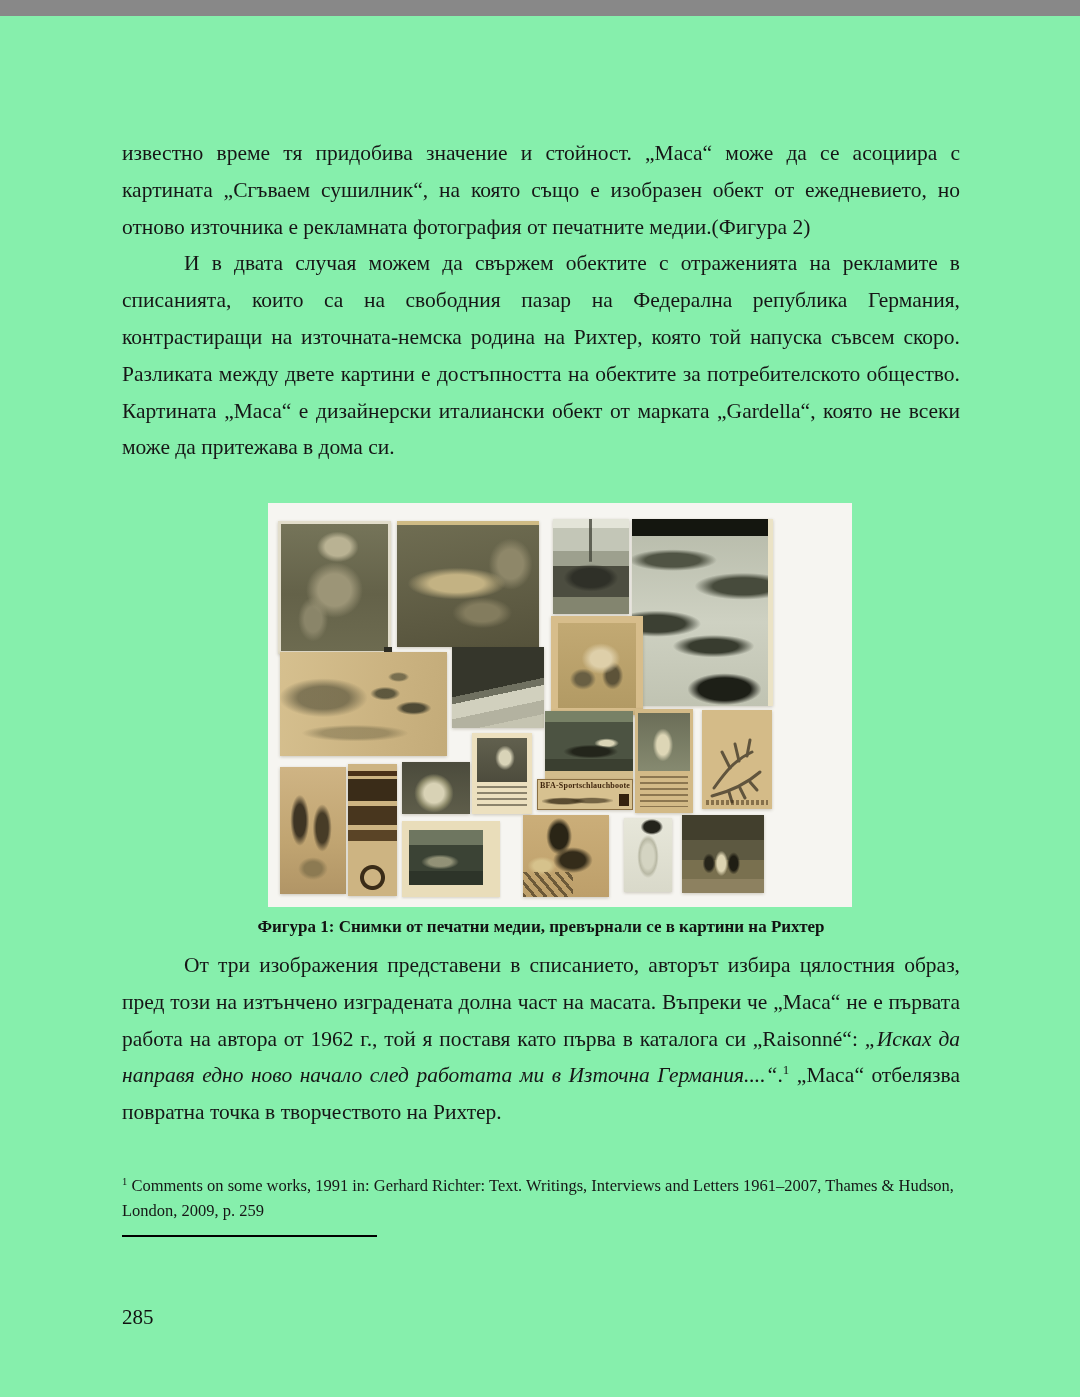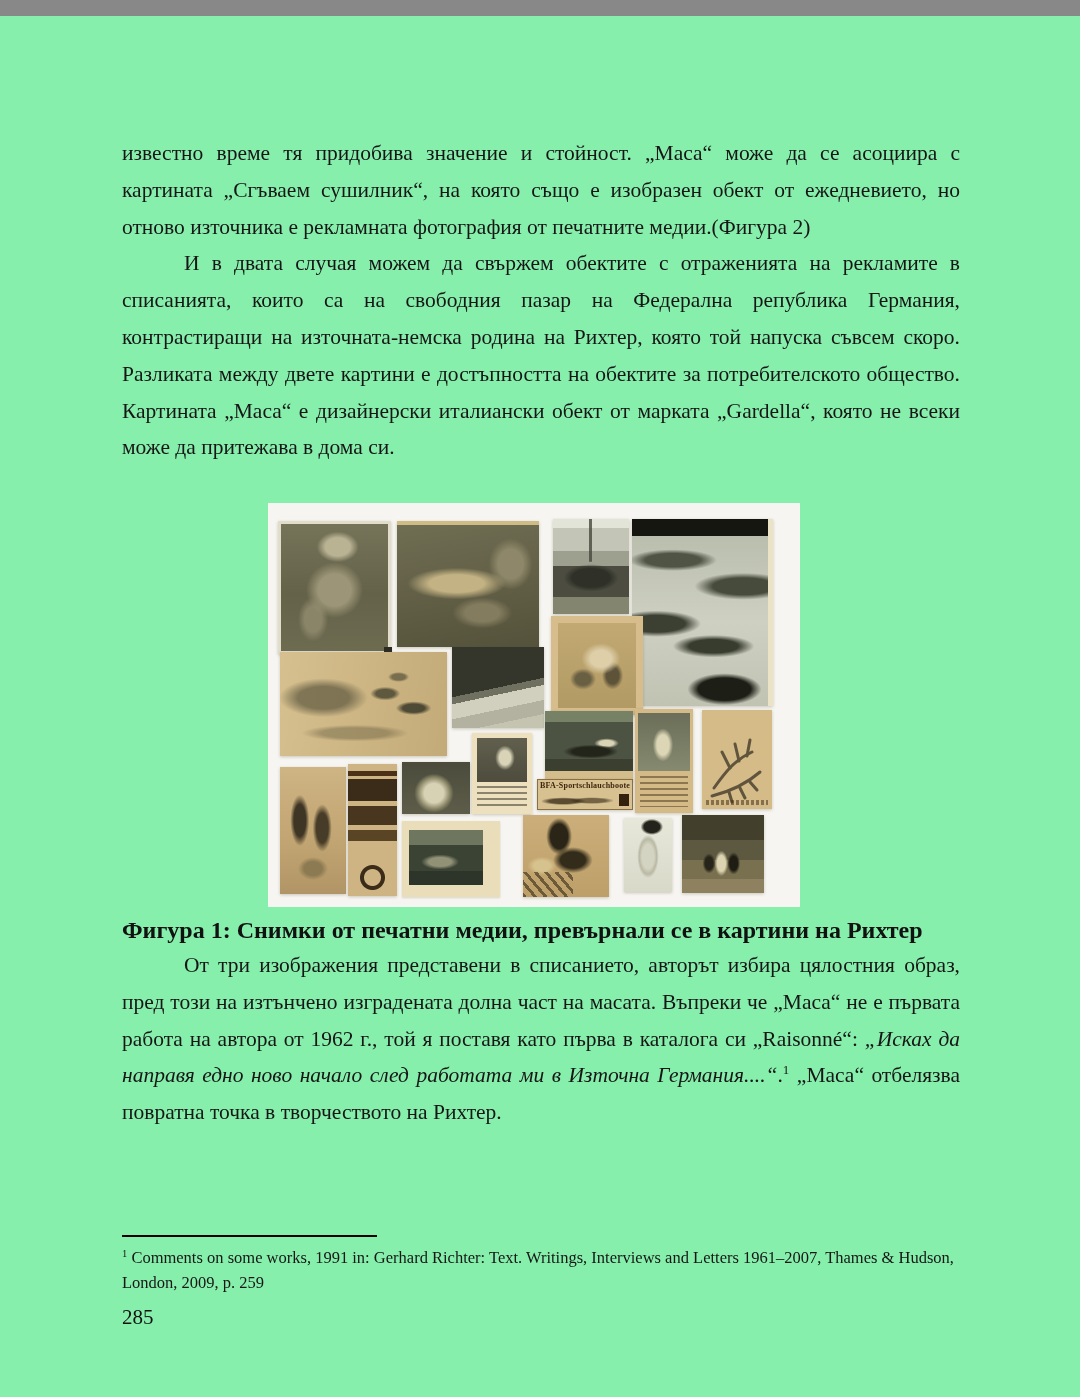--- a/index.html
+++ b/index.html
@@ -24,21 +24,21 @@
     text-align:justify;
     color:#161616;
   }
   .para.indent { text-indent:62px; }
   .para sup { font-size:13px; line-height:0; vertical-align:super; }
   .para em { font-style:italic; }
 
   
   .collage {
     position:absolute; left:268px; top:487px;
-    width:532px; height:404px;
+    width:584px; height:404px;
     margin:0;
     background:#f6f5f1;
   }
   .clip { position:absolute; box-shadow:0 1px 3px rgba(90,75,45,.28); }
   .inner { position:absolute; }
   .caption-line {
     position:absolute; left:6%; right:6%; bottom:4px; height:5px;
     background:repeating-linear-gradient(90deg, rgba(70,50,25,.55) 0 3px, transparent 3px 5px);
   }
 
@@ -210,28 +210,28 @@
     background:
       radial-gradient(ellipse 12% 24% at 48% 62%, #dcd3b1 0 42%, rgba(220,211,177,0) 68%),
       radial-gradient(ellipse 11% 20% at 63% 62%, #1f1d13 0 45%, rgba(31,29,19,0) 72%),
       radial-gradient(ellipse 11% 18% at 33% 62%, #27251a 0 45%, rgba(39,37,26,0) 72%),
       linear-gradient(#423f2d 0 32%, #5d5941 32% 58%, #79704f 58% 82%, #8d8160 82% 100%);
   }
 
   
   .figure-caption {
     position:absolute; left:122px; top:901px; width:838px;
-    text-align:left; font-weight:bold; font-size:24px; color:#111;
+    text-align:center; font-weight:bold; font-size:17px; color:#111;
   }
   .footnote-sep {
     position:absolute; left:122px; top:1219px; width:255px; height:0;
     border-top:2px solid #000;
   }
   .footnote {
-    position:absolute; left:122px; top:1230px; width:838px;
+    position:absolute; left:122px; top:1158px; width:838px;
     font-size:16.5px; line-height:24.5px; color:#161616; text-align:left;
   }
   .footnote sup { font-size:10.5px; line-height:0; vertical-align:super; }
   .page-number {
     position:absolute; left:122px; top:1289px; width:838px;
     text-align:left; font-size:21px; color:#111;
   }
 </style>
 </head>
 <body>

